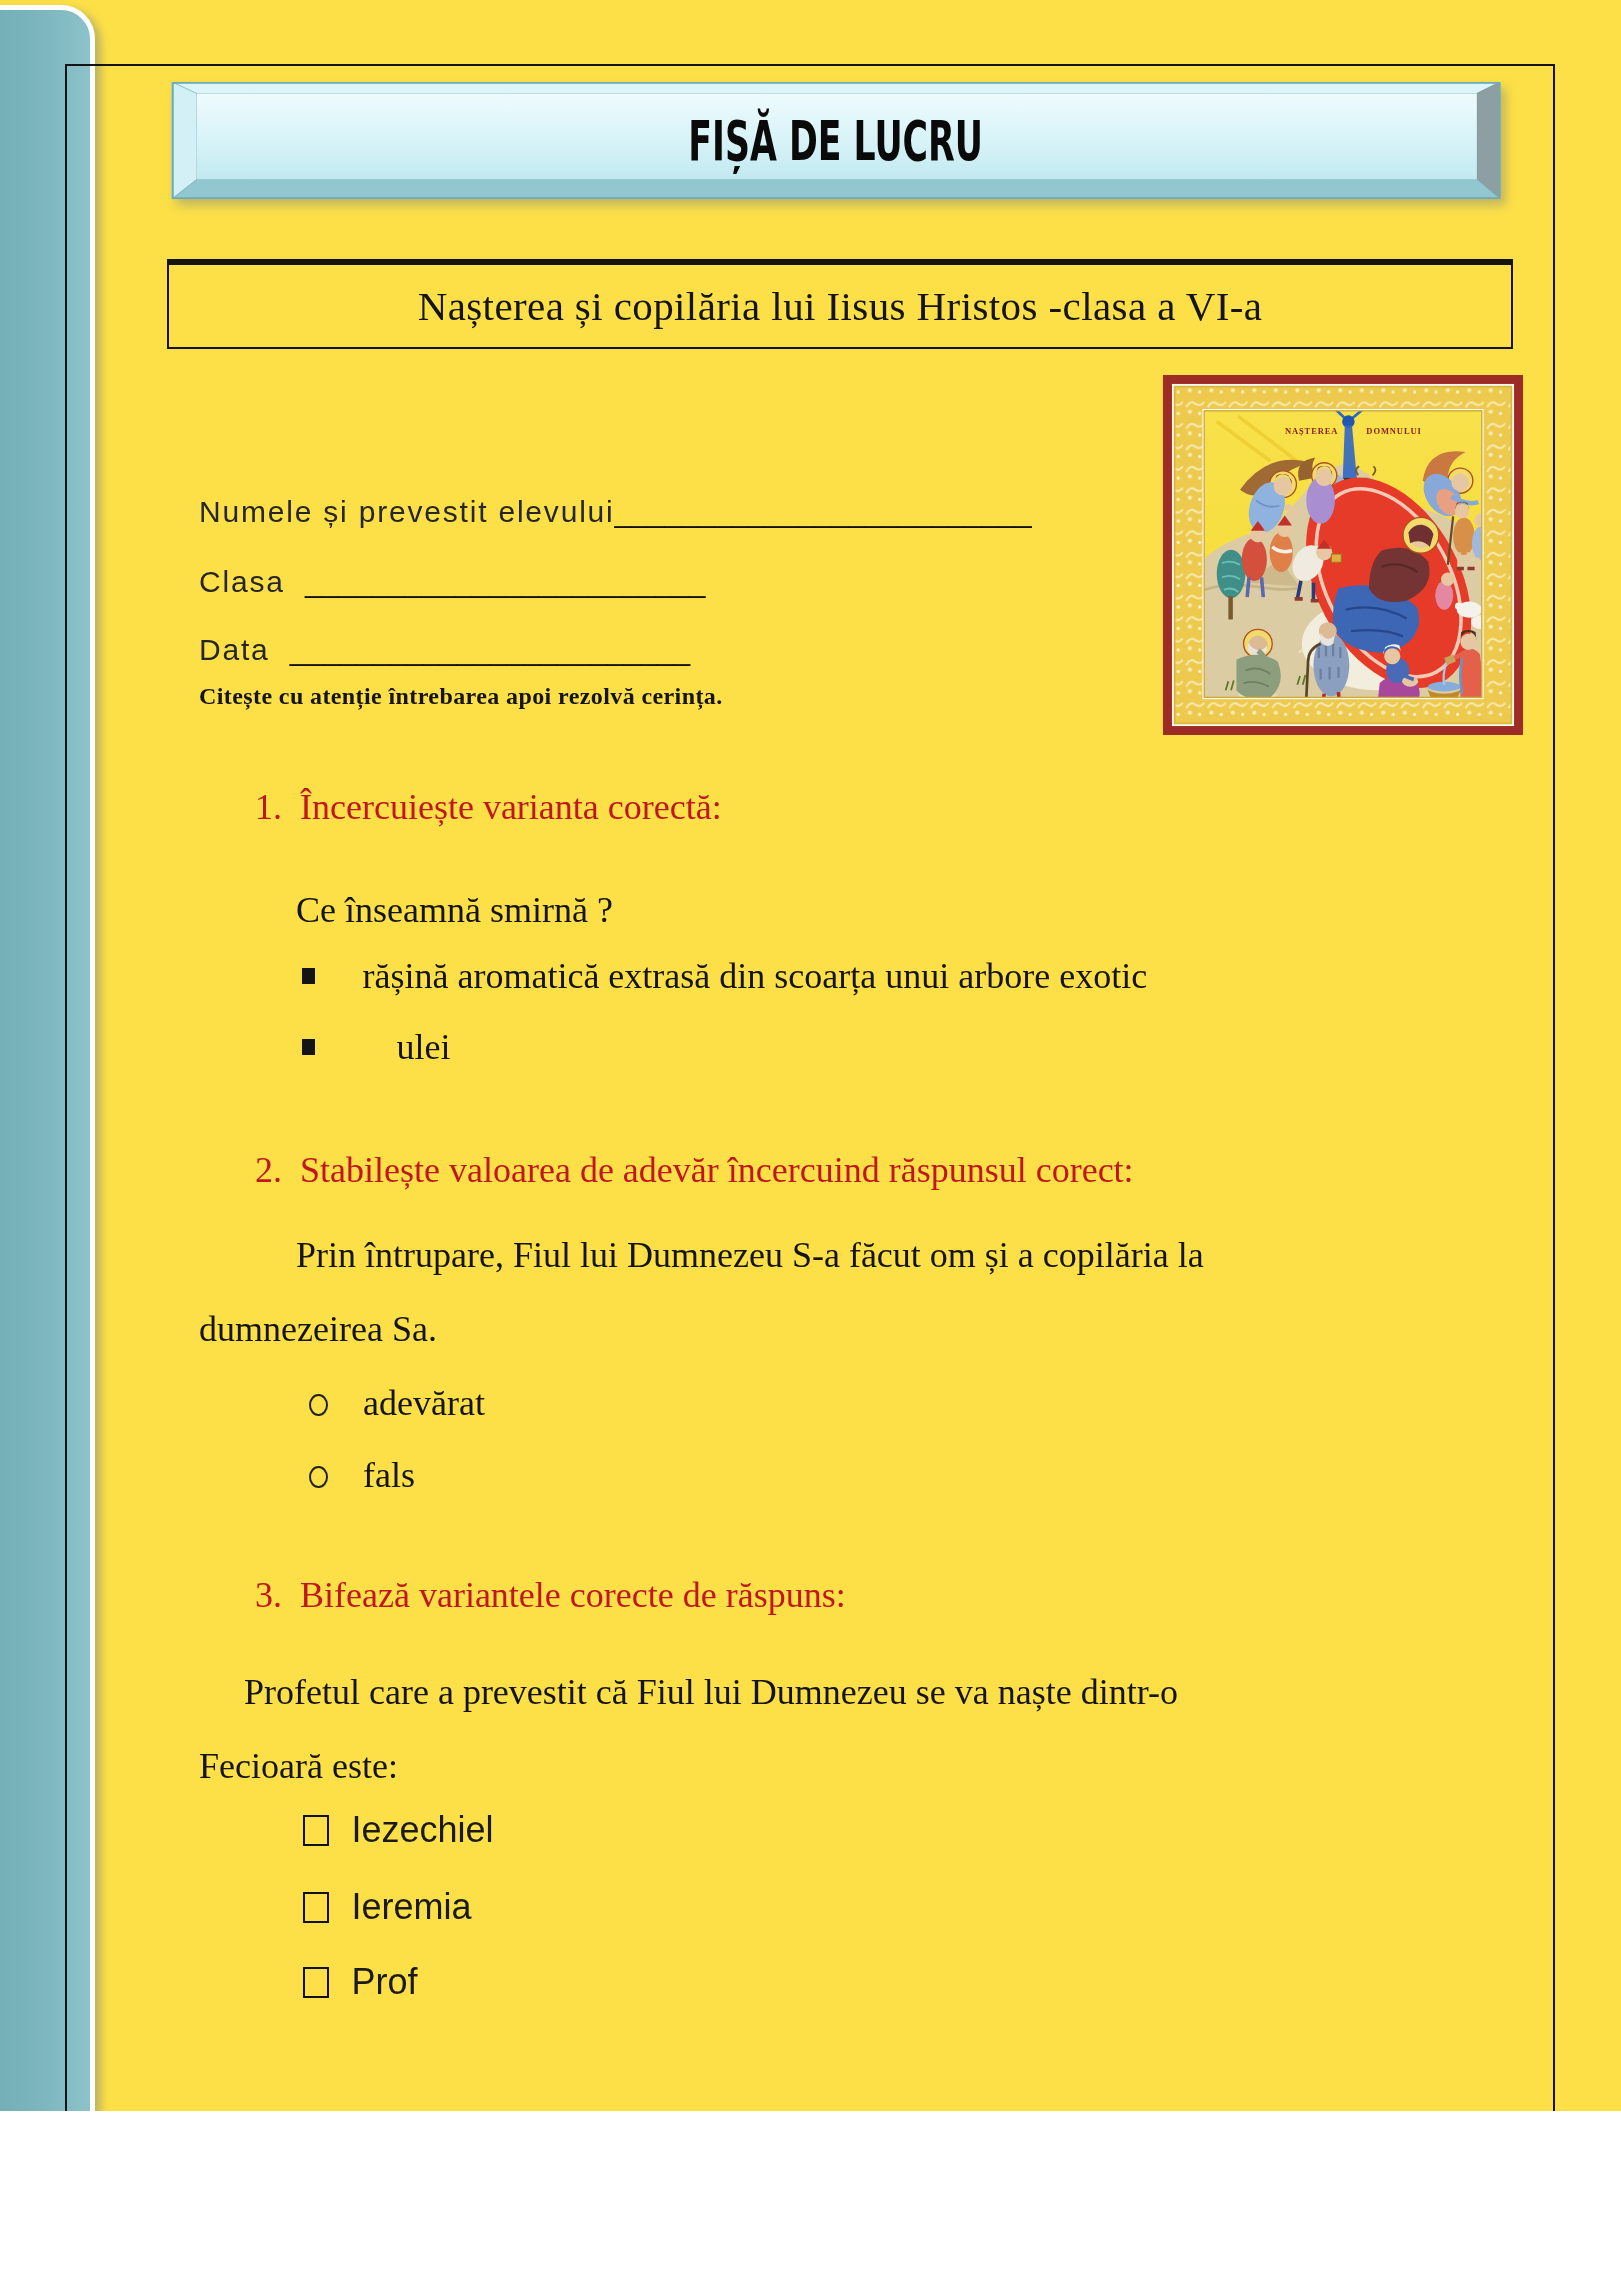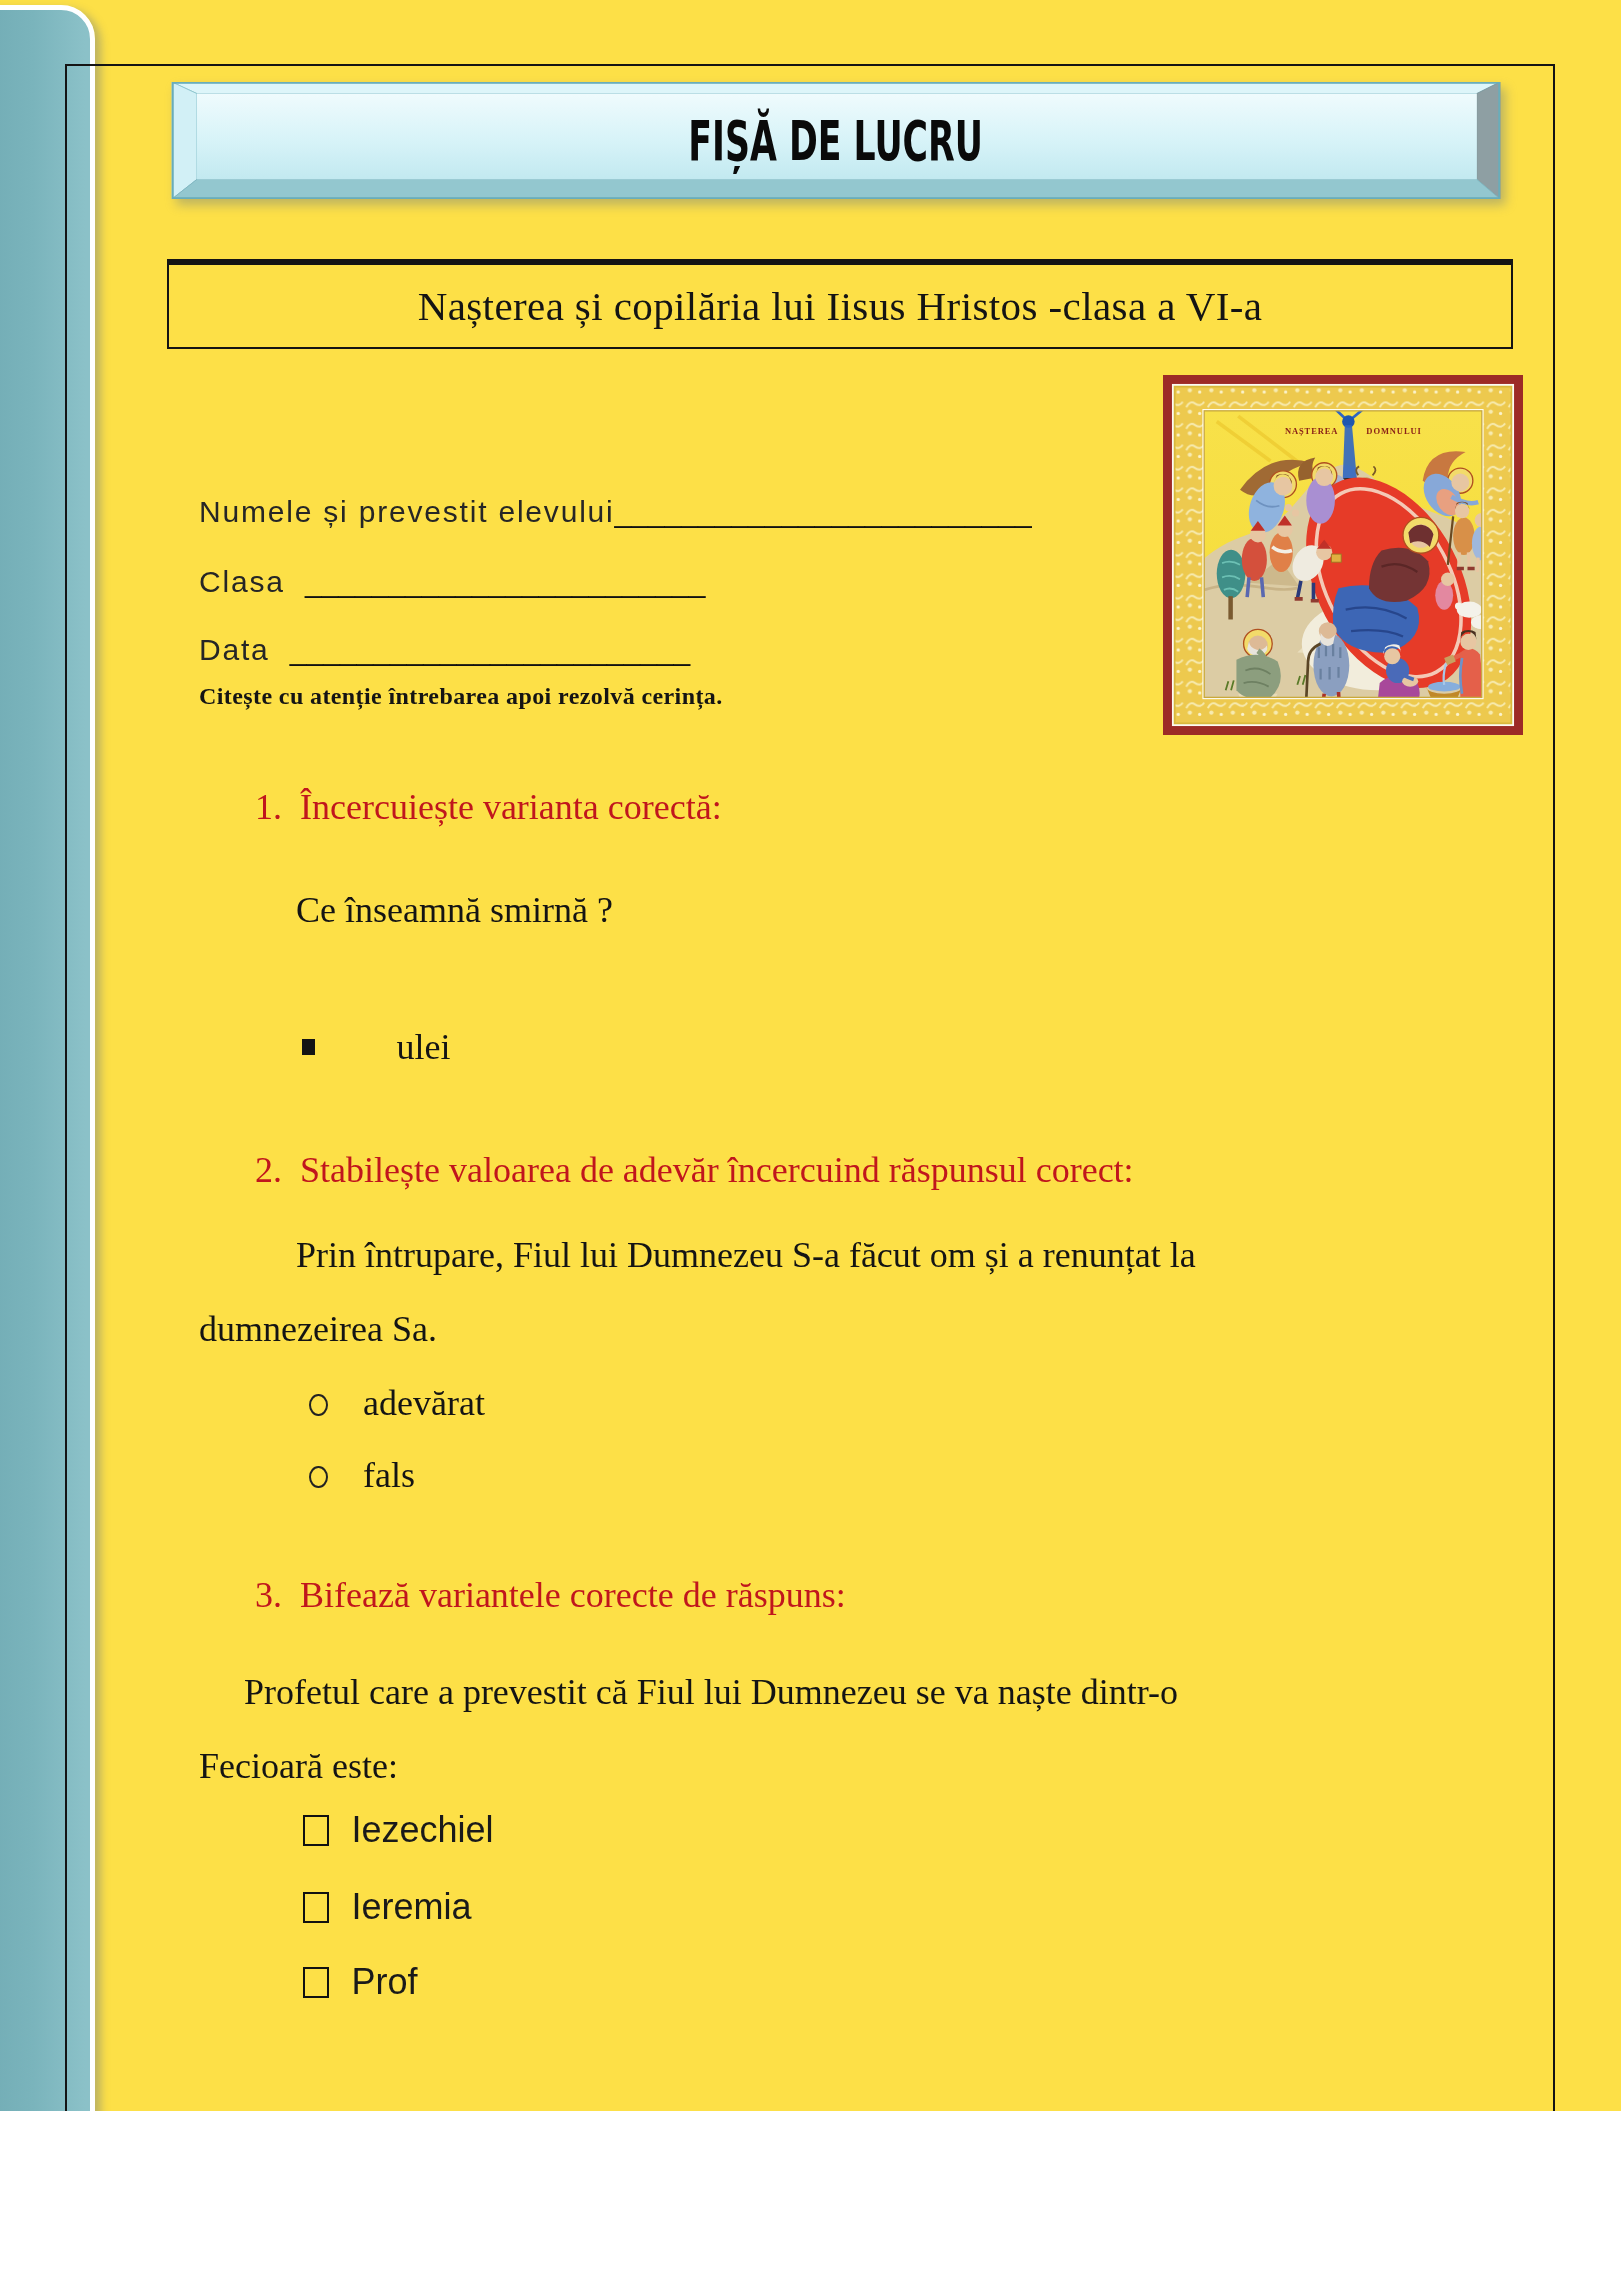--- a/index.html
+++ b/index.html
@@ -322,30 +322,34 @@
     <rect x="46" y="40" width="310" height="320" fill="none" stroke="#C9A93C" stroke-width="1.5"></rect>
   </svg>
 
   <div class="abs instruction">Citește cu atenție întrebarea apoi rezolvă cerința.</div>
 
   <div class="abs q-head q1-head">
     <span>1.</span>
     <span>Încercuiește varianta corectă:</span>
   </div>
   <div class="abs q-prompt q1-prompt">Ce înseamnă smirnă ?</div>
+  <div class="abs opt-row q1o1">
+    <span class="sq-bullet"></span>
+    <span>rășină aromatică extrasă din scoarța unui arbore exotic</span>
+  </div>
   <div class="abs opt-row q1o2">
     <span class="sq-bullet"></span>
     <span class="opt-extra-indent">ulei</span>
   </div>
 
   <div class="abs q-head q2-head">
     <span>2.</span>
     <span>Stabilește valoarea de adevăr încercuind răspunsul corect:</span>
   </div>
-  <div class="abs q-prompt q2-line1">Prin întrupare, Fiul lui Dumnezeu S-a făcut om și a renunțat la</div>
+  <div class="abs q-prompt q2-line1">Prin întrupare, Fiul lui Dumnezeu S-a făcut om și a copilăria la</div>
   <div class="abs q-prompt q2-line2">dumnezeirea Sa.</div>
   <div class="abs opt-row q2o1">
     <span class="ring-bullet"></span>
     <span>adevărat</span>
   </div>
   <div class="abs opt-row q2o2">
     <span class="ring-bullet"></span>
     <span>fals</span>
   </div>
 

